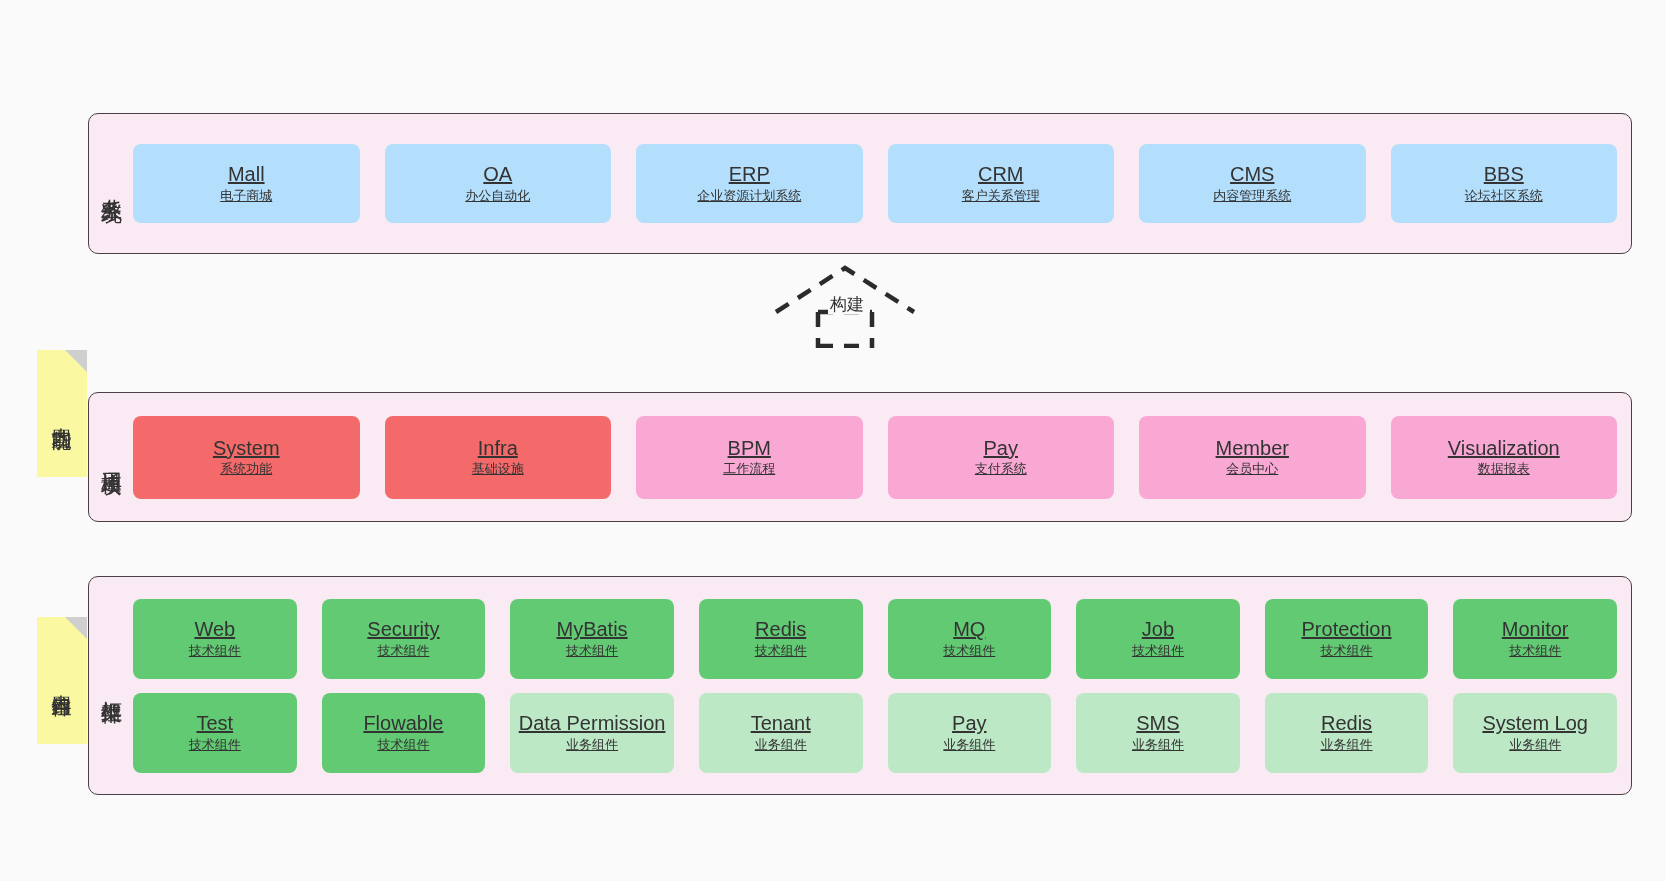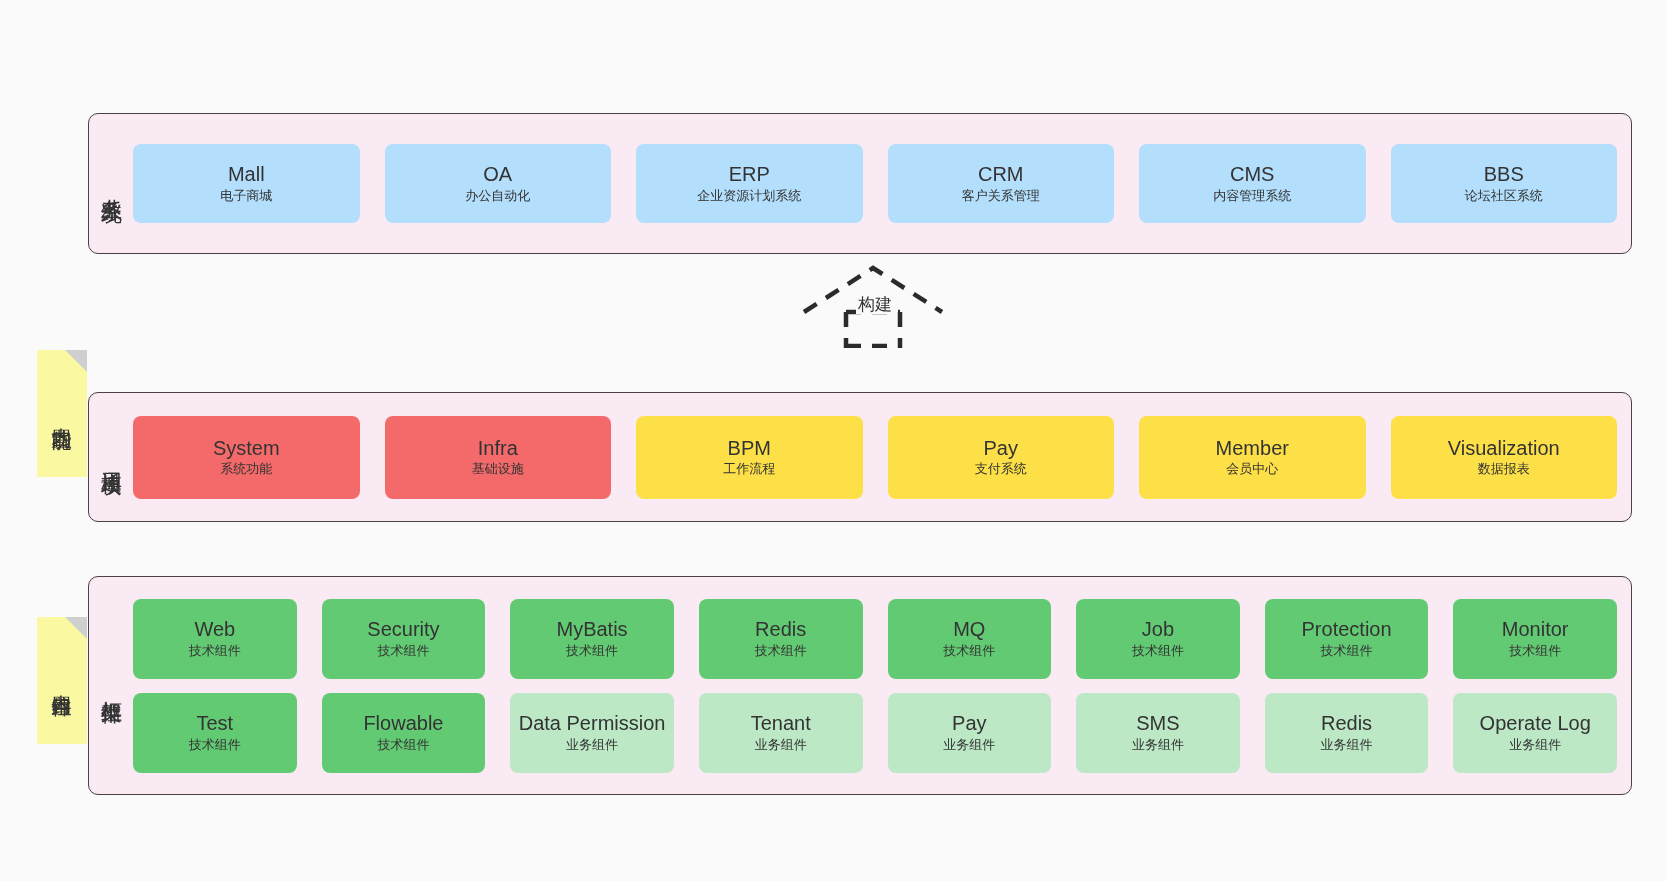--- a/index.html
+++ b/index.html
@@ -49,20 +49,21 @@
     white-space: nowrap;
     user-select: none;
   }
   .layer-body {
     flex: 1 1 auto;
     display: flex;
     flex-direction: column;
     justify-content: center;
     gap: 15px;
     padding: 0 14px 0 0;
+    text-decoration: underline;
   }
   .row {
     display: flex;
     flex-direction: row;
     gap: 25px;
   }
 
   
   .node {
     flex: 1 1 0;
@@ -84,21 +85,21 @@
     font-size: 13px;
     line-height: 1.3;
   }
   .node.h-tall { height: 79px; }
   .node.h-mid  { height: 83px; }
   .node.h-sm   { height: 80px; }
 
   
   .c-blue        { background: #b3dffc; }
   .c-red         { background: #f46a6a; }
-  .c-pink        { background: #fde047; }
+  .c-pink        { background: #f9a8d4; }
   .c-green       { background: #63ca74; }
   .c-lightgreen  { background: #bce8c6; }
 
   
   #layer-business  { left: 88px;  top: 113px; width: 1544px; height: 141px; }
   #layer-modules   { left: 88px;  top: 348px; width: 1544px; height: 130px; margin-top: 44px; }
   #layer-framework { left: 88px;  top: 576px; width: 1544px; height: 219px; }
 
   #layer-framework .layer-body { gap: 14px; }
 
@@ -138,21 +139,21 @@
   .connector .conn-label {
     position: absolute;
     font-size: 17px;
     line-height: 1;
     color: #333333;
     background: #fafafa;
     padding: 1px 2px;
     white-space: nowrap;
     user-select: none;
   }
-  #conn-build  { left: 796px; top: 262px; width: 155px; height: 86px; text-align: center; }
+  #conn-build  { left: 768px; top: 262px; width: 155px; height: 86px; text-align: center; }
   #conn-impl   { left: 770px; top: 490px; width: 155px; height: 86px; }
   #conn-build .conn-label { left: 60px; top: 33px; }
   #conn-impl  .conn-label { left: 60px; top: 33px; }
 </style>
 </head>
 <body>
 
 <div id="canvas">
 
   <div class="layer" id="layer-business">
@@ -293,21 +294,21 @@
         </div>
         <div class="node h-sm c-lightgreen">
           <span class="en">SMS</span>
           <span class="cn">业务组件</span>
         </div>
         <div class="node h-sm c-lightgreen">
           <span class="en">Redis</span>
           <span class="cn">业务组件</span>
         </div>
         <div class="node h-sm c-lightgreen">
-          <span class="en">Operate Log</span>
+          <span class="en">System Log</span>
           <span class="cn">业务组件</span>
         </div>
       </div>
 
     </div>
   </div>
 
   <div class="note" id="note-builtin-func">
     <span>内置功能</span>
     <span class="fold"></span>

